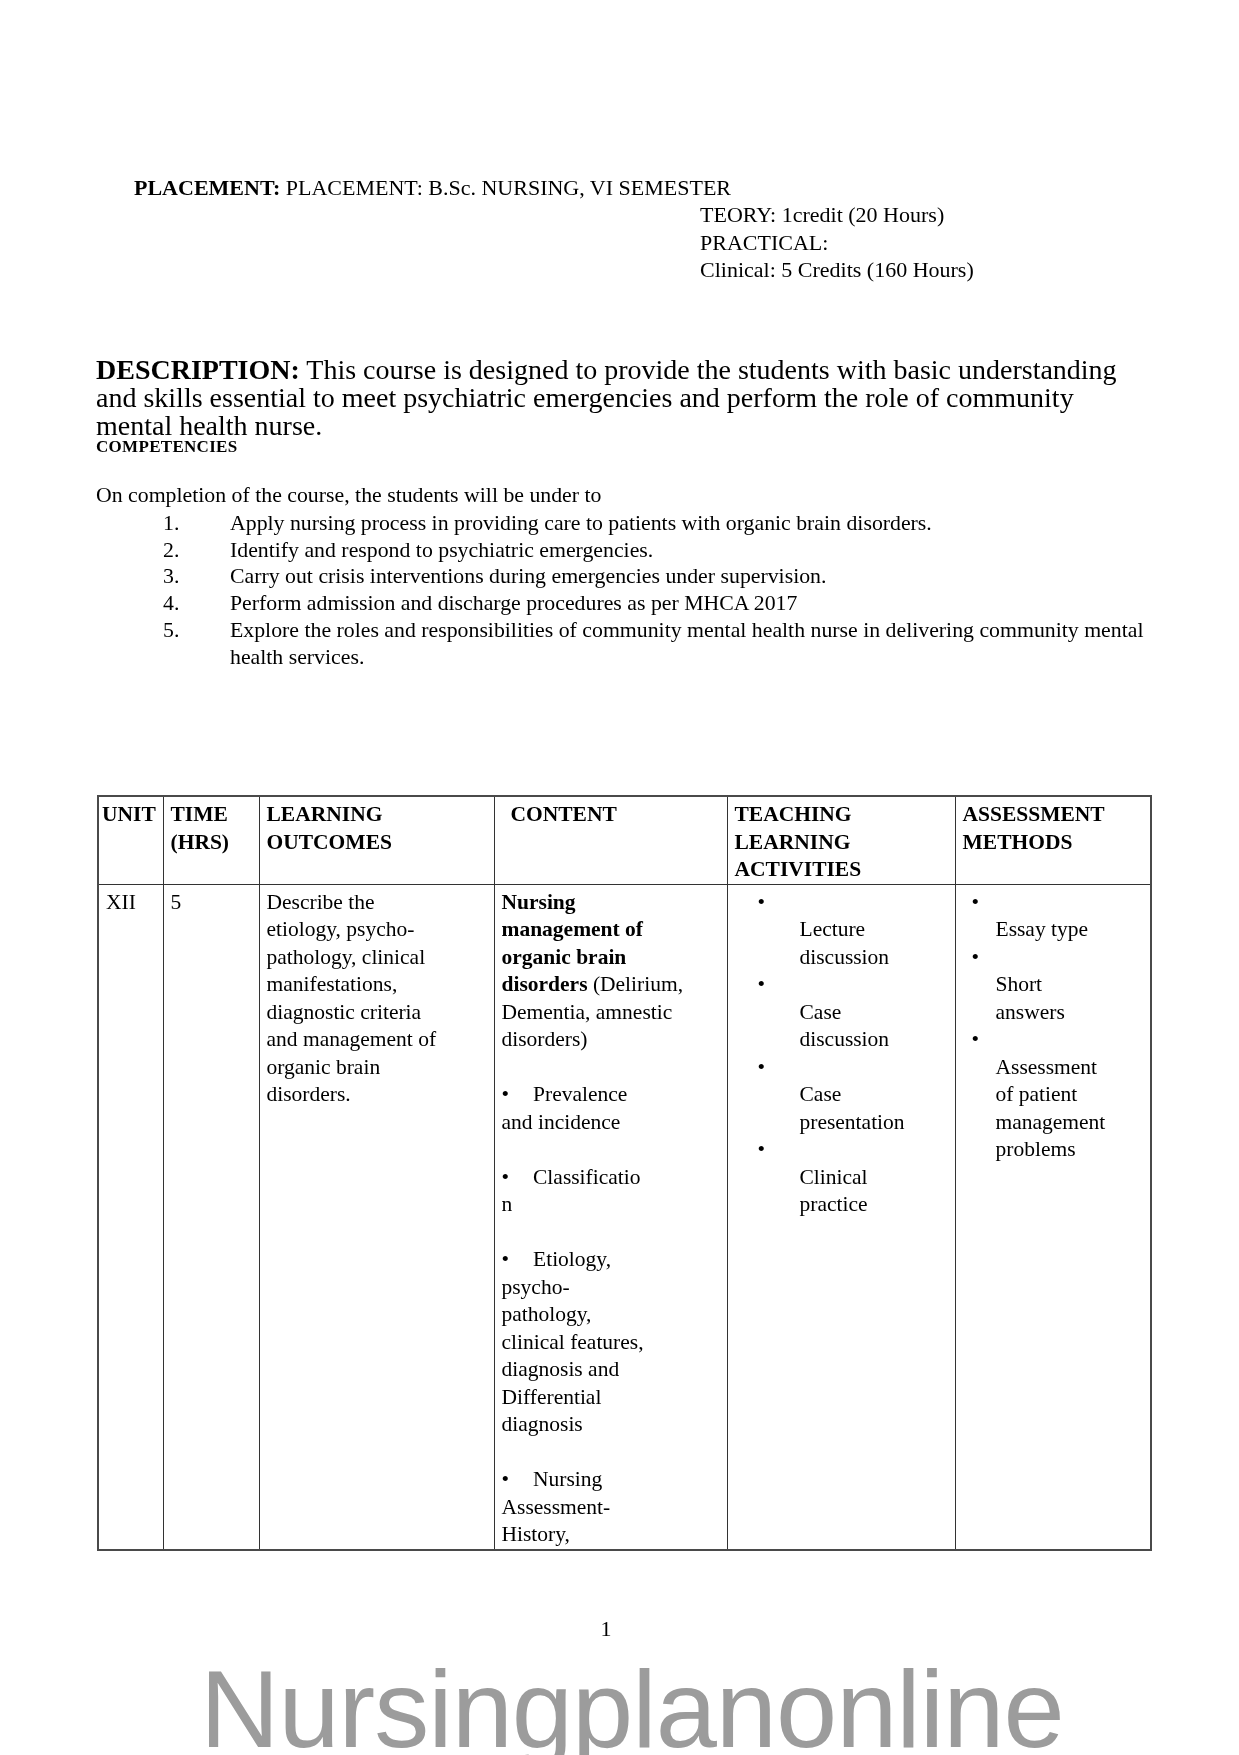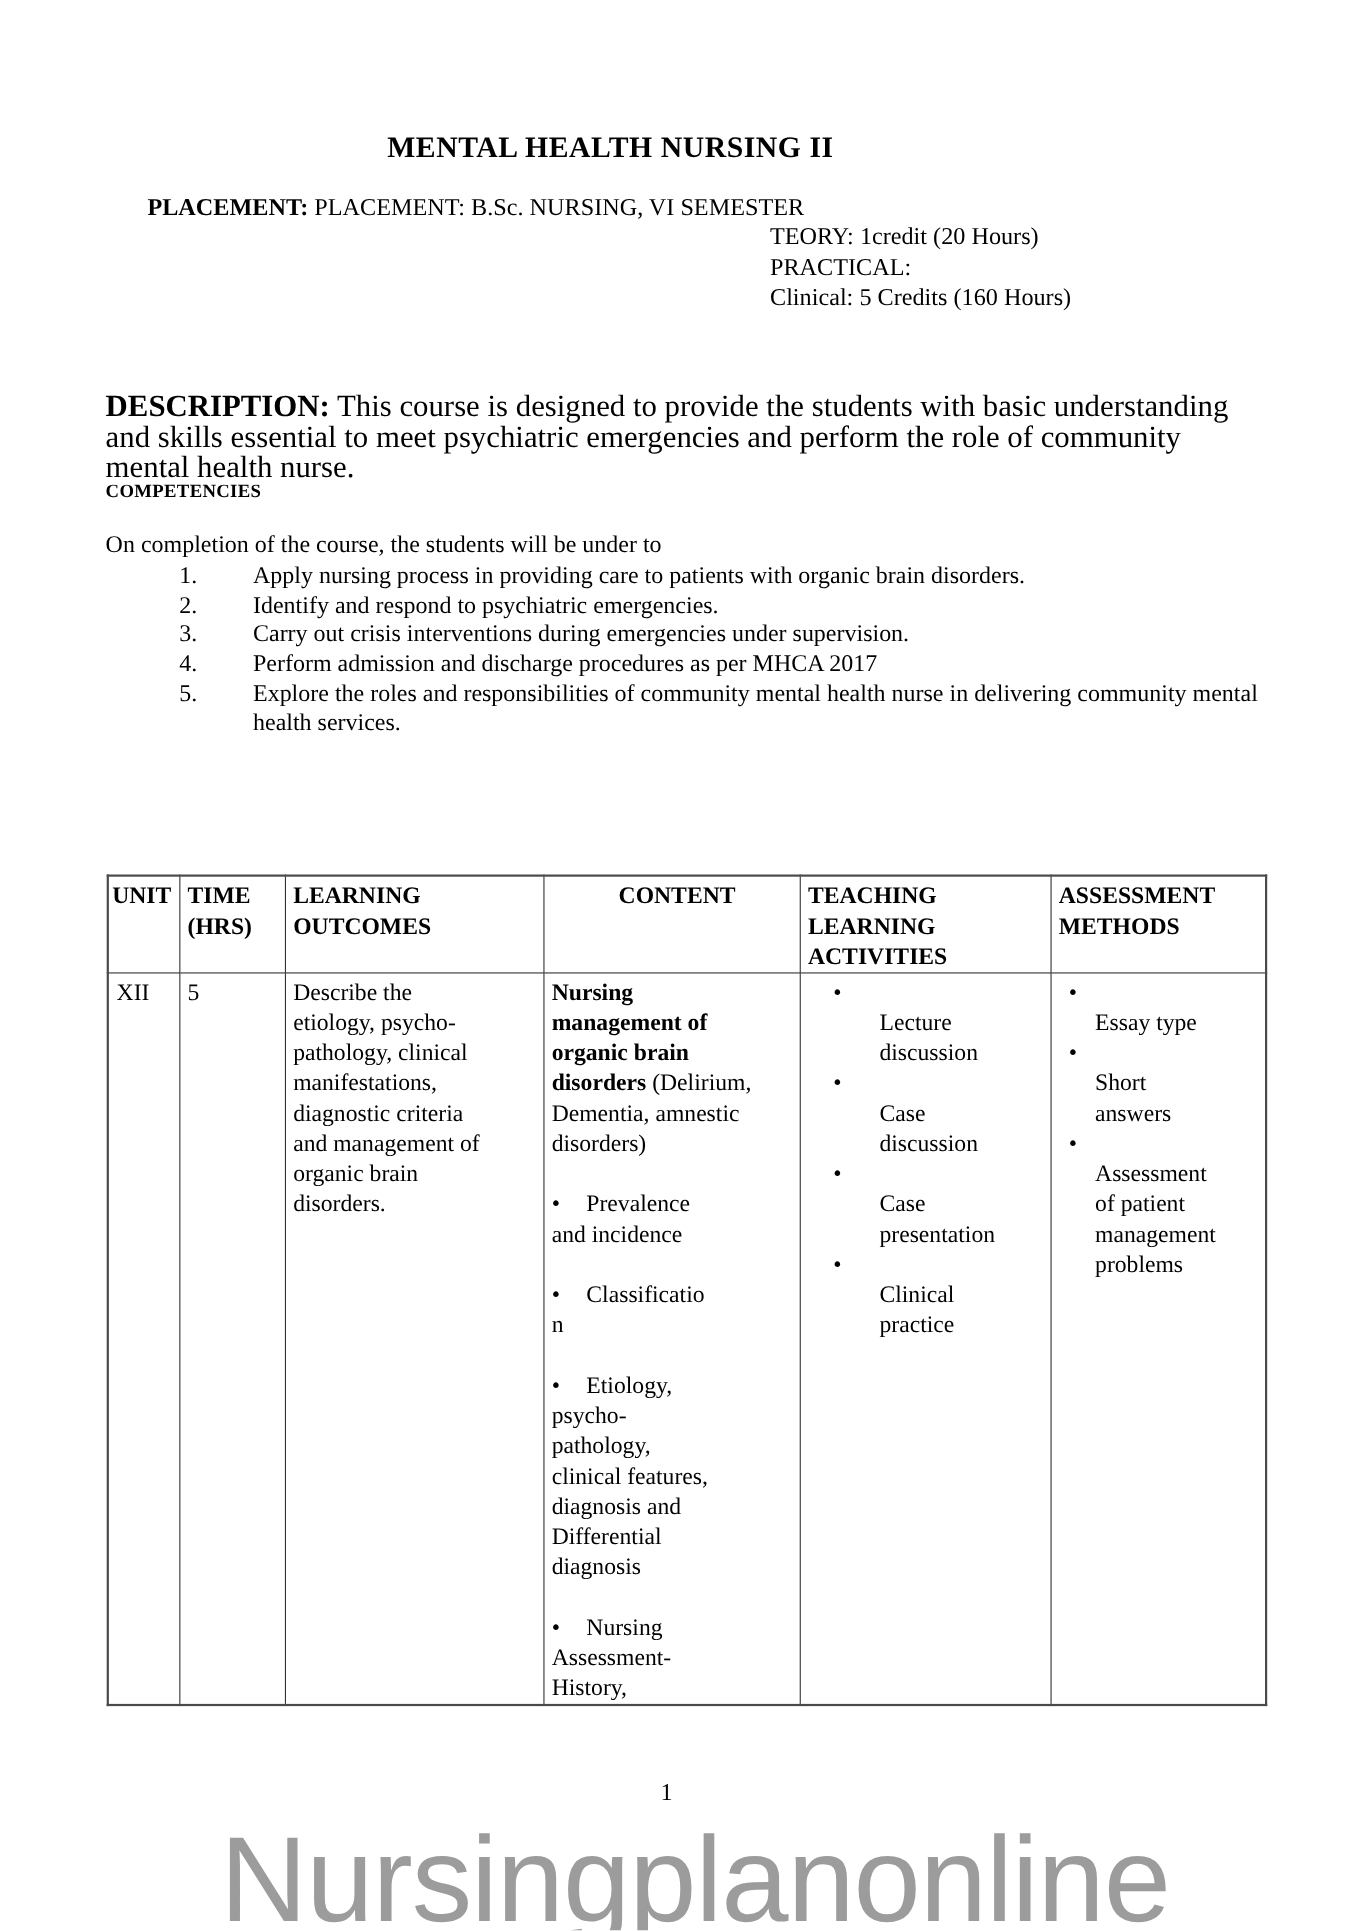--- a/index.html
+++ b/index.html
@@ -28,21 +28,21 @@
   .comp-list{top:510px;left:163px;width:985px;font-size:21.8px;line-height:26.7px;}
   .comp-item{display:flex;}
   .comp-num{flex:0 0 67px;}
   .comp-text{flex:1;}
 
   table.curr{top:795px;left:97px;width:1053px;border-collapse:collapse;table-layout:fixed;
              font-size:21.5px;line-height:27.5px;border:2px solid #4a4a4a;}
   .curr th,.curr td{border:1.5px solid #333;vertical-align:top;
                     padding:4px 6px 0 7px;text-align:left;overflow:hidden;}
   .curr thead th{font-weight:bold;height:82px;}
-  .curr th.center{text-align:center;padding-left:16px;}
+  .curr th.center{padding-left:16px;}
   .curr tbody td{height:576px;}
 
   .pre{white-space:pre-line;}
 
   
   .cb{text-indent:36px;white-space:pre-line;}
   .cb .dot{margin-right:24px;}
 
   
   .hang{position:relative;padding-left:72px;white-space:pre-line;}
@@ -57,21 +57,20 @@
   .watermark{top:1642px;left:200px;
              font-family:"Liberation Sans","DejaVu Sans",sans-serif;
              font-size:110px;color:#9c9c9c;letter-spacing:-1px;line-height:1;
              white-space:nowrap;margin-top:12px;}
 </style>
 </head>
 <body>
 
 <div class="page">
 
-  <div class="abs title">MENTAL HEALTH NURSING II</div>
 
   <div class="abs placement">
     <span class="bold">PLACEMENT:</span>
     <span>PLACEMENT: B.Sc. NURSING, VI SEMESTER</span>
   </div>
 
   <div class="abs credits">
     <div>TEORY: 1credit (20 Hours)</div>
     <div>PRACTICAL:</div>
     <div>Clinical: 5 Credits (160 Hours)</div>

